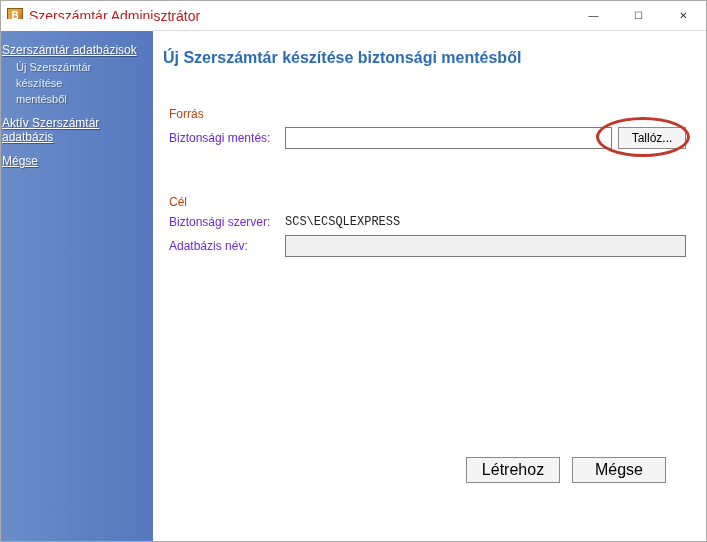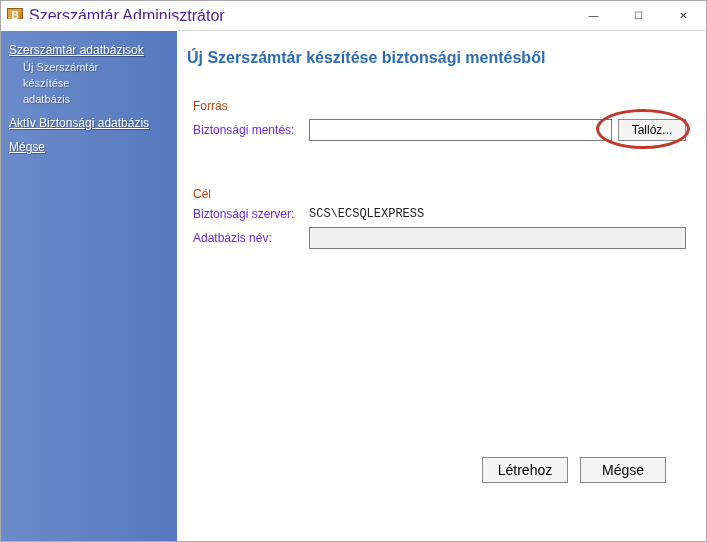--- a/index.html
+++ b/index.html
@@ -28,22 +28,22 @@
       margin-right: 6px;
       display: inline-flex;
       align-items: center;
       justify-content: center;
       font-size: 10px;
       color: #fff;
       font-weight: bold;
     }
     .titlebar .app-title {
       flex: 0 0 auto;
-      color: #4c1d95;
-      font-size: 16px;
+      color: #b91c1c;
+      font-size: 14px;
     }
     .titlebar .spacer { flex: 1; }
     .win-controls { display: flex; }
     .win-btn {
       width: 45px;
       height: 30px;
       display: flex;
       align-items: center;
       justify-content: center;
       font-family: "Segoe UI Symbol", sans-serif;
@@ -52,24 +52,24 @@
       background: transparent;
       border: none;
       cursor: pointer;
     }
 
     .content {
       display: flex;
       height: calc(100% - 30px);
     }
     .sidebar {
-      width: 176px;
+      width: 152px;
       background: linear-gradient(to right, #6b8cc9 0%, #5578bf 100%);
       color: #fff;
-      padding: 12px 8px;
+      padding: 12px 1px;
       position: relative;
     }
     .sidebar::before {
       content: "";
       position: absolute;
       top: -12px;
       left: 0; right: 0;
       height: 12px;
       background: #fff;
     }
@@ -98,21 +98,21 @@
       background: #fff;
       position: relative;
       padding: 0;
     }
     .page-title {
       color: #2d6cb5;
       font-size: 16px;
       font-weight: 600;
       text-align: left;
       padding: 18px 0 0 10px;
-      margin-bottom: 32px;
+      margin-bottom: 40px;
     }
     .form-area {
       padding: 0 20px 0 16px;
     }
     .section-label {
       color: #c2410c;
       font-size: 12px;
       margin-bottom: 6px;
     }
     .row {
@@ -170,25 +170,25 @@
     .divider-gap { height: 40px; }
 
     .footer-buttons {
       position: absolute;
       right: 40px;
       bottom: 58px;
       display: flex;
       gap: 12px;
     }
     .footer-btn {
-      width: 86px;
+      width: 94px;
       height: 26px;
       background: #f4f4f4;
       border: 1px solid #8a8a8a;
-      font-size: 14px;
+      font-size: 16px;
       cursor: pointer;
     }
   </style>
 </head>
 <body>
 
 <div class="titlebar">
   <span class="app-icon">B</span>
   <span class="app-title">Szerszámtár Adminisztrátor</span>
   <span class="spacer"></span>
@@ -198,24 +198,24 @@
     <button class="win-btn close">✕</button>
   </div>
 </div>
 
 <div class="content">
   <div class="sidebar">
     <div class="nav-group">
       <a class="nav-link">Szerszámtár adatbázisok</a>
       <span class="nav-sub">Új Szerszámtár</span>
       <span class="nav-sub">készítése</span>
-      <span class="nav-sub">adatbázis</span>
+      <span class="nav-sub">mentésből</span>
     </div>
     <div class="nav-group">
-      <a class="nav-link">Aktív Biztonsági adatbázis</a>
+      <a class="nav-link">Aktív Szerszámtár adatbázis</a>
     </div>
     <div class="nav-group">
       <a class="nav-link">Mégse</a>
     </div>
   </div>
 
   <div class="main">
     <div class="page-title">Új Szerszámtár készítése biztonsági mentésből</div>
 
     <div class="form-area">

